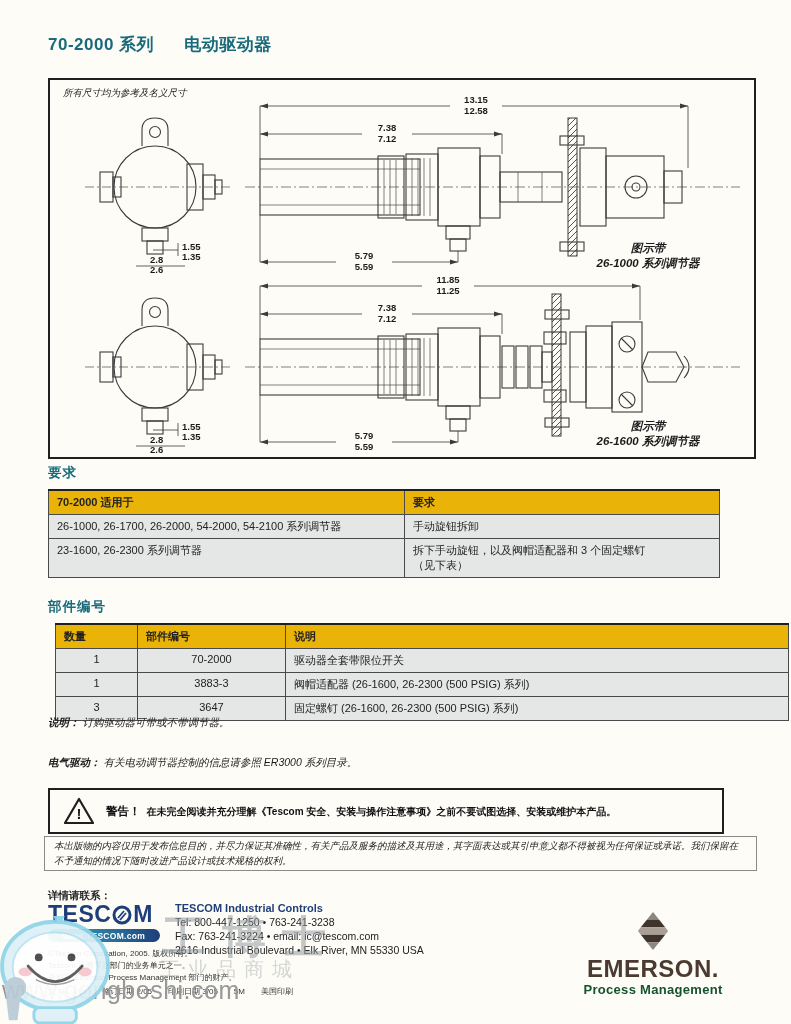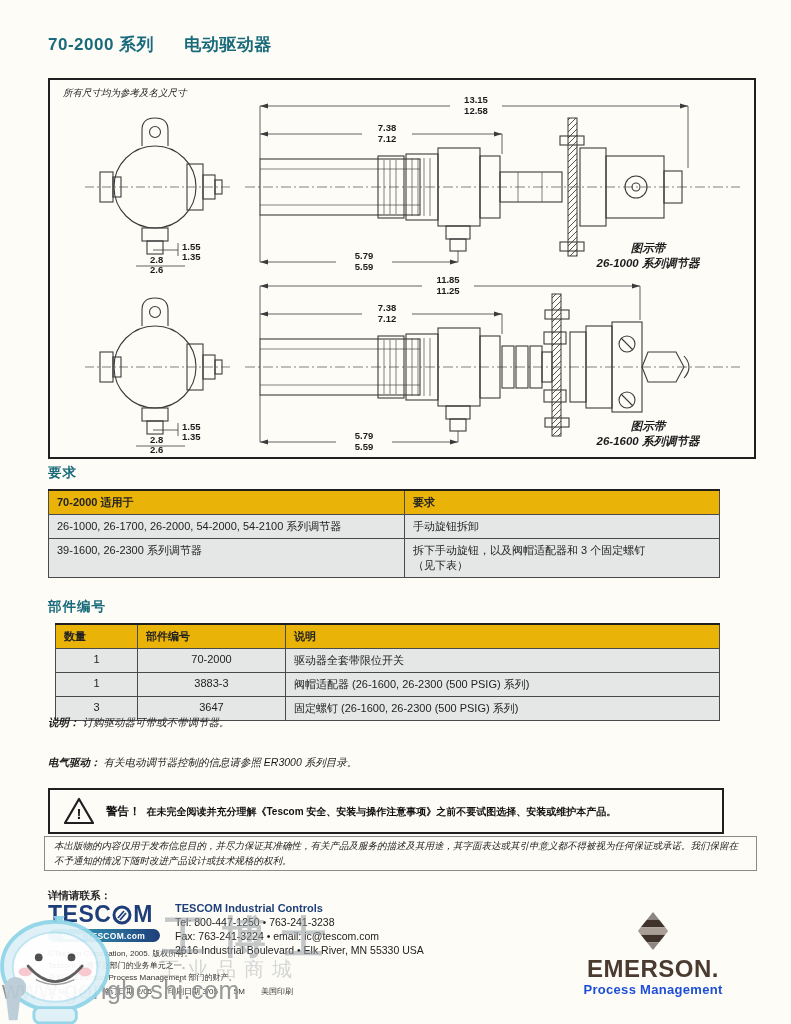--- a/index.html
+++ b/index.html
@@ -47,21 +47,21 @@
   .contact-head{left:48px;top:889px;font-size:10.5px;font-weight:bold;}
   .tescom{left:48px;top:903px;width:120px;text-align:center;}
   .tescom-word{display:flex;align-items:center;font-size:23px;font-weight:bold;color:#1e3e7a;letter-spacing:.5px;line-height:1;}
   .tescom-pill{margin-top:3px;width:112px;height:13px;border-radius:7px;background:linear-gradient(90deg,#38b2c6,#1e3e7a);color:#fff;font-size:8.5px;font-weight:bold;display:flex;align-items:center;justify-content:center;letter-spacing:.3px;}
   .contact-info{left:175px;top:901px;font-size:10.5px;line-height:1.33;color:#222;}
   .contact-info .co{font-weight:bold;color:#1e3e7a;font-size:11px;}
   .legal{left:48px;top:948px;font-size:8px;color:#333;line-height:1.5;}
   .legal-row{display:flex;gap:16px;margin-top:2px;}
   .emerson{left:578px;top:910px;width:150px;text-align:center;}
   .emerson-name{font-size:24px;font-weight:bold;color:#4b3a30;letter-spacing:.5px;line-height:1.1;}
-  .emerson-sub{font-size:13px;font-weight:bold;color:#1d4ed8;letter-spacing:.3px;}
+  .emerson-sub{font-size:13px;font-weight:bold;color:#14532d;letter-spacing:.3px;}
   
   .wm-chars{left:162px;top:908px;font-size:44px;font-weight:bold;color:rgba(150,155,160,.55);letter-spacing:16px;z-index:5;}
   .wm-shop{left:160px;top:956px;font-size:20px;color:rgba(165,170,174,.45);letter-spacing:8px;z-index:5;}
   .wm-url{left:2px;top:976px;font-size:25px;color:#97989a;letter-spacing:.5px;z-index:5;}
   .wm-robot{left:-6px;top:916px;z-index:6;opacity:.93;}
 </style>
 </head>
 <body>
 
 <div class="abs page-title">
@@ -283,29 +283,29 @@
       <th>70-2000 适用于</th>
       <th>要求</th>
     </tr>
   </thead>
   <tbody>
     <tr>
       <td>26-1000, 26-1700, 26-2000, 54-2000, 54-2100 系列调节器</td>
       <td>手动旋钮拆卸</td>
     </tr>
     <tr>
-      <td>39-1600, 26-2300 系列调节器</td>
+      <td>23-1600, 26-2300 系列调节器</td>
       <td class="prewrap">拆下手动旋钮，以及阀帽适配器和 3 个固定螺钉
 （见下表）</td>
     </tr>
   </tbody>
 </table>
 
 <div class="abs sec-head" style="left:48px;top:598px">部件编号</div>
-<table class="abs dtab" style="left:55px;top:623px;width:665px">
+<table class="abs dtab" style="left:55px;top:623px;width:734px">
   <colgroup>
       <col style="width:82px">
       <col style="width:148px">
       <col>
     </colgroup>
   <thead>
     <tr>
       <th class="c">数量</th>
       <th class="c">部件编号</th>
       <th>说明</th>

